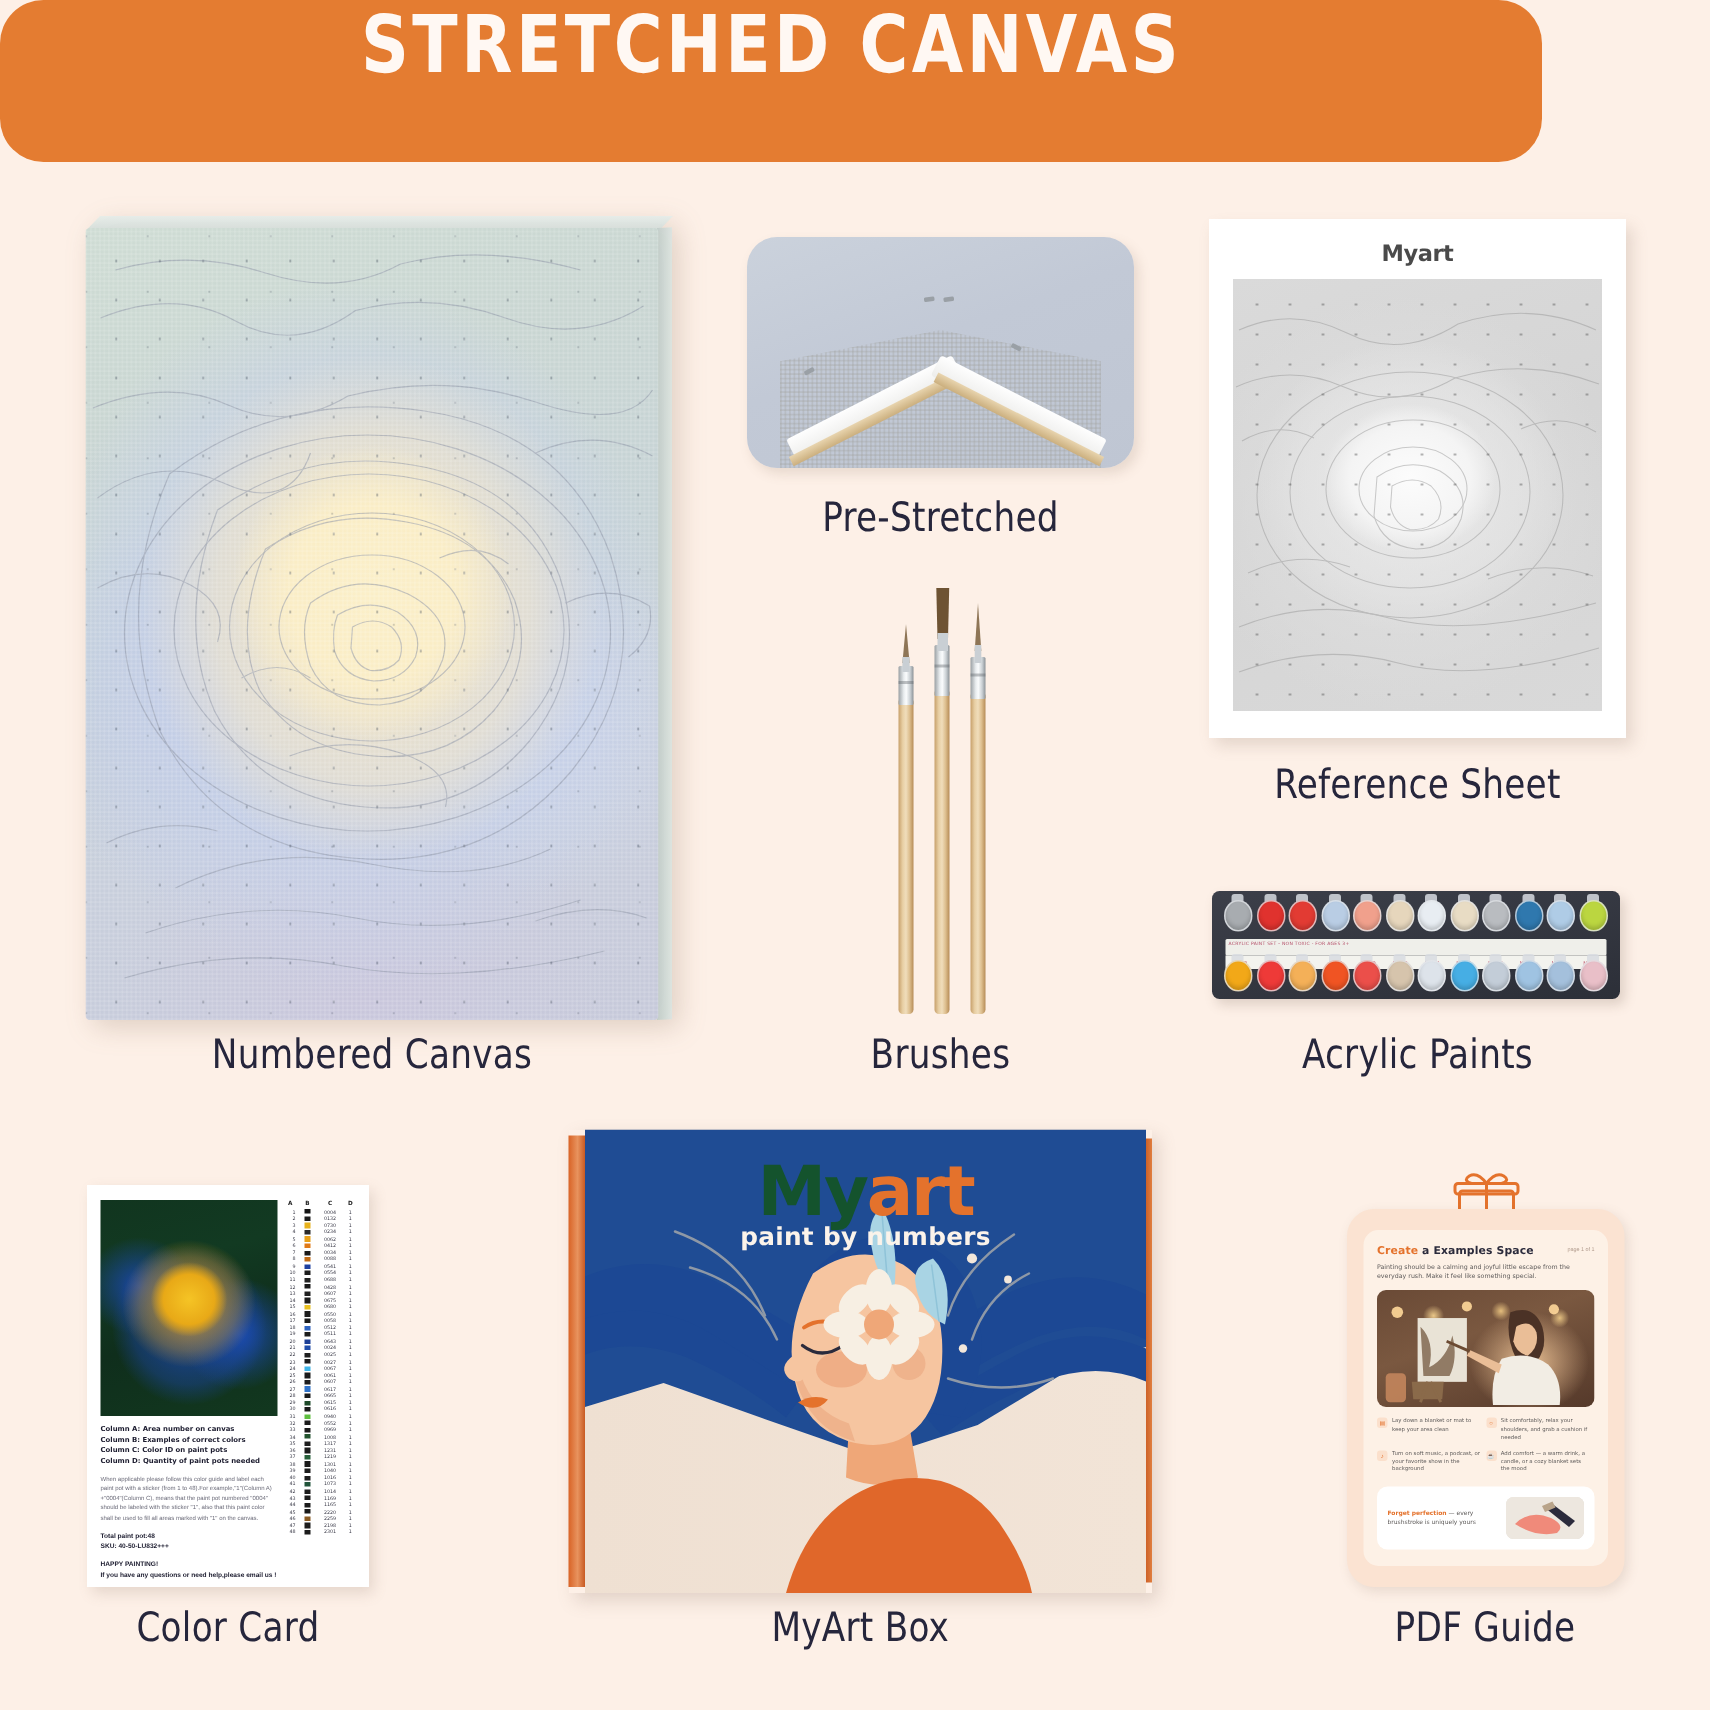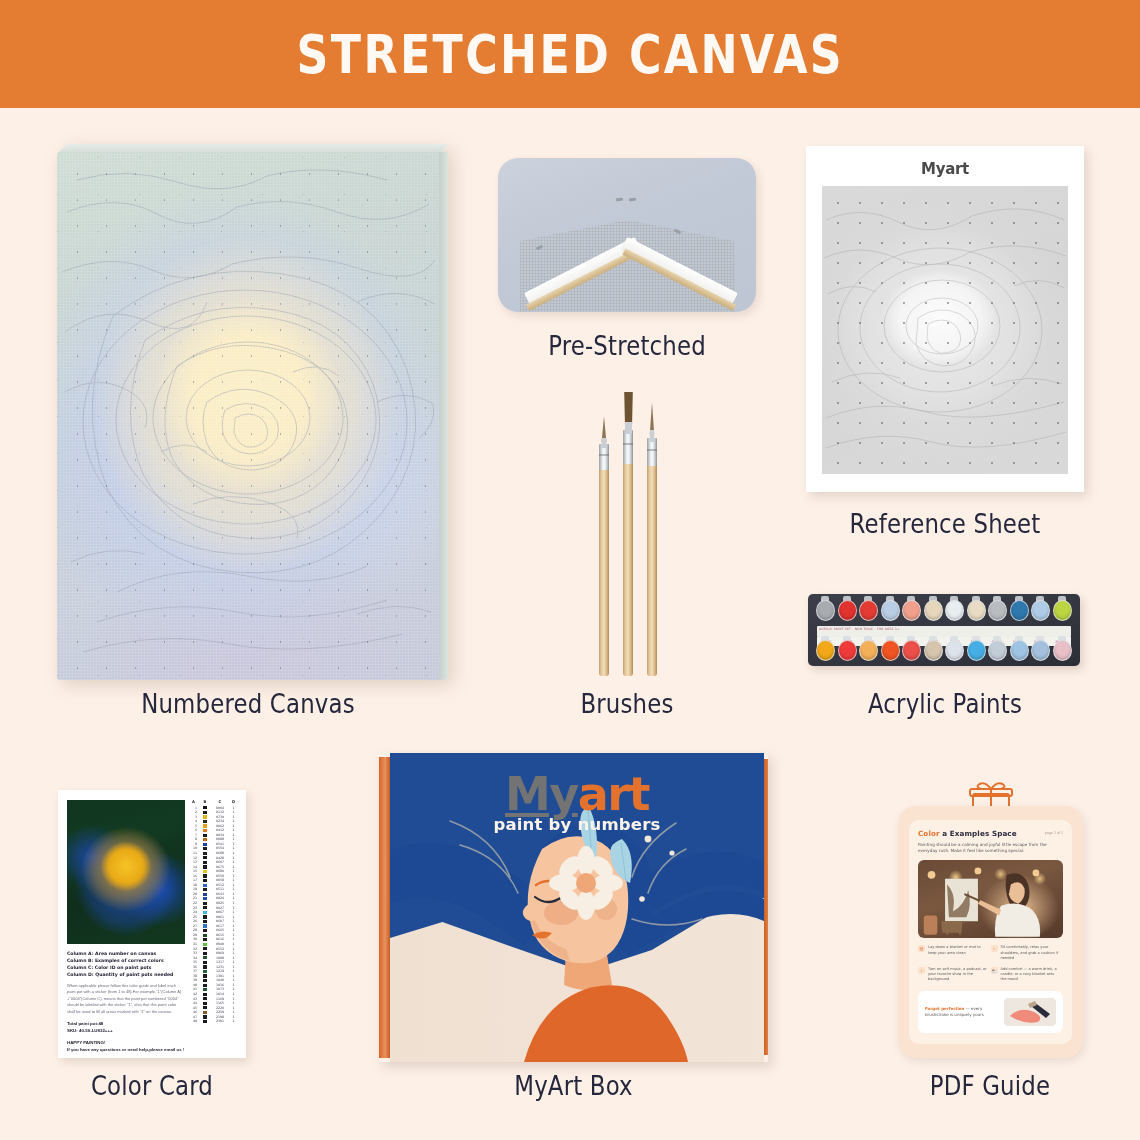--- a/index.html
+++ b/index.html
@@ -7,22 +7,22 @@
   html, body {
     width: 1140px; height: 1140px;
     background: #FDF0E7;
     font-family: "Liberation Sans", sans-serif;
     overflow: hidden;
   }
   #page { position: relative; width: 1140px; height: 1140px; background: #FDF0E7; }
 
   
   .header {
-    position: absolute; left: 0; top: 0; width: 1140px; height: 108px;
-    background: #E47C31; display: flex; align-items: center; justify-content: center;
+    position: absolute; left: 0; top: 0; width: 1028px; height: 108px;
+    background: #E47C31; display: flex; align-items: flex-start; justify-content: center; border-radius: 29px;
   }
   .header-title {
     color: #FFF8F3; font-size: 53px; font-weight: 700; letter-spacing: 2.5px;
     font-family: "DejaVu Sans Condensed", "Liberation Sans Narrow", "Liberation Sans", sans-serif;
     transform: scaleX(0.93); white-space: nowrap;
   }
 
   
   .caption {
     position: absolute; text-align: center; color: #26263C;
@@ -198,21 +198,21 @@
   .box-beige {
     position: absolute; left: 0; bottom: 0; width: 100%; height: 200px;
     background: linear-gradient(90deg,#EFE0D2,#F2E4D7);
     clip-path: polygon(0% 38%, 14% 30%, 32% 42%, 52% 55%, 70% 44%, 86% 26%, 100% 18%, 100% 100%, 0% 100%);
   }
   .box-logo {
     position: absolute; left: 0; right: 0; top: 14px; text-align: center;
     font-size: 46px; font-weight: 700; letter-spacing: -1.5px;
     font-family: "DejaVu Sans", sans-serif;
   }
-  .box-logo .my { color: #737373; text-decoration: underline; }
+  .box-logo .my { color: #14532d; }
   .box-logo .art { color: #E4722C; }
   .box-sub {
     position: absolute; left: 0; right: 0; top: 62px; text-align: center;
     color: #FBF3EA; font-size: 16.5px; font-weight: 700; letter-spacing: .2px;
     font-family: "DejaVu Sans", sans-serif;
   }
 
   
   .pdf-wrap { position: absolute; left: 898px; top: 780px; width: 185px; height: 278px; }
   .pdf-gift { position: absolute; left: 68px; top: 0px; width: 50px; height: 36px; }
@@ -981,21 +981,21 @@
         <rect x="7" y="14" width="36" height="21" rx="2"></rect>
         <rect x="4" y="9" width="42" height="7" rx="2"></rect>
         <line x1="25" y1="9" x2="25" y2="35"></line>
         <path d="M25 9 Q19 1 13.5 4 Q9 7 15 9 Z"></path>
         <path d="M25 9 Q31 1 36.5 4 Q41 7 35 9 Z"></path>
       </g>
     </svg>
     <div class="pdf-card">
       <div class="pdf-inner">
         <div class="pdf-page">page 1 of 1</div>
-        <div class="pdf-h"><span>Color</span><em> a Examples Space</em></div>
+        <div class="pdf-h"><span>Create</span><em> a Examples Space</em></div>
         <div class="pdf-p">Painting should be a calming and joyful little escape from the everyday rush. Make it feel like something special.</div>
         <div class="pdf-photo">
           <svg style="position:absolute;inset:0;width:100%;height:100%" viewBox="0 0 150 78">
             <rect x="28" y="18" width="34" height="44" fill="#E9E3D6"></rect>
             <path d="M30 24 Q40 34 36 52 Q48 46 52 30 Q56 46 50 58 L32 58 Z" fill="#7A6048" opacity=".8"></path>
             <path d="M24 62 L46 62 L45 74 L25 74 Z" fill="#8A6A4A"></path>
             <line x1="35" y1="62" x2="30" y2="76" stroke="#8A6A4A" stroke-width="2"></line>
             <line x1="37" y1="62" x2="44" y2="76" stroke="#8A6A4A" stroke-width="2"></line>
             <path d="M92 14 Q108 8 114 24 Q118 38 110 48 L96 46 Q88 30 92 14 Z" fill="#4B3226"></path>
             <path d="M96 24 Q106 18 110 28 Q112 38 104 44 Q96 42 94 34 Z" fill="#EABE97"></path>

